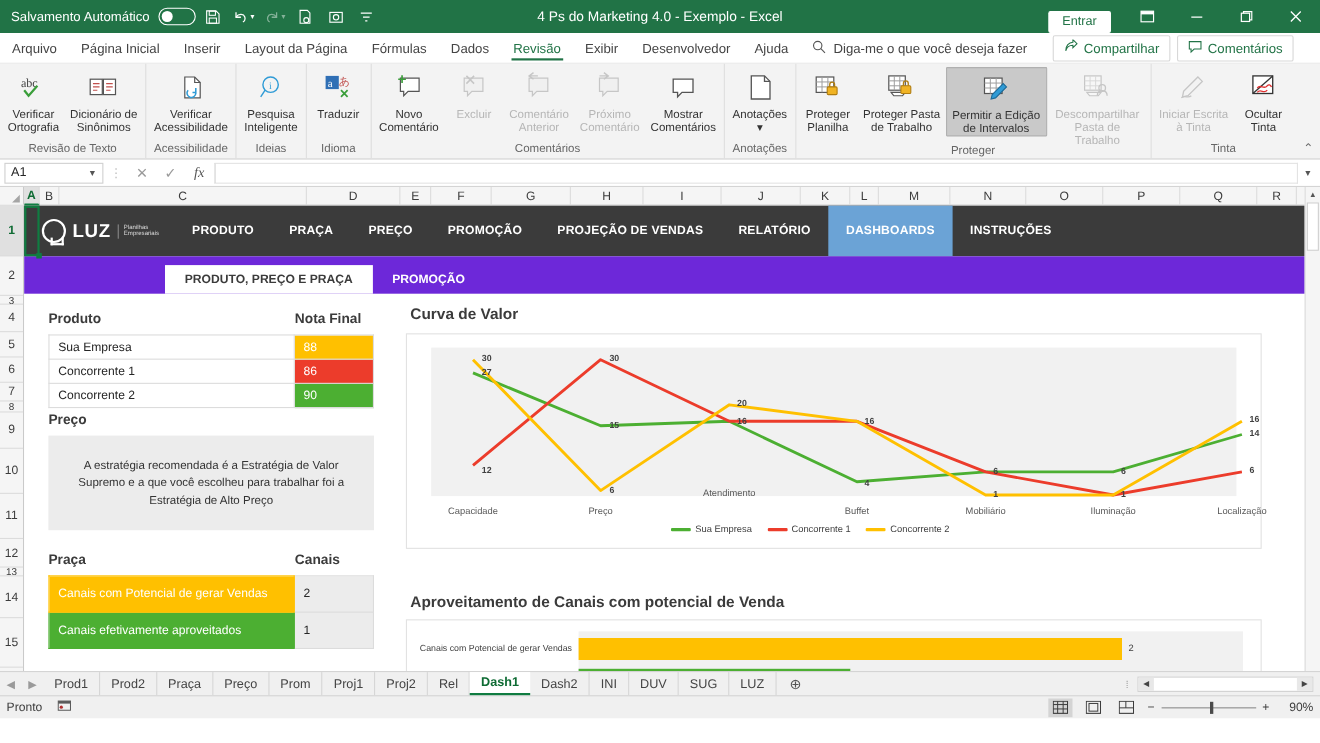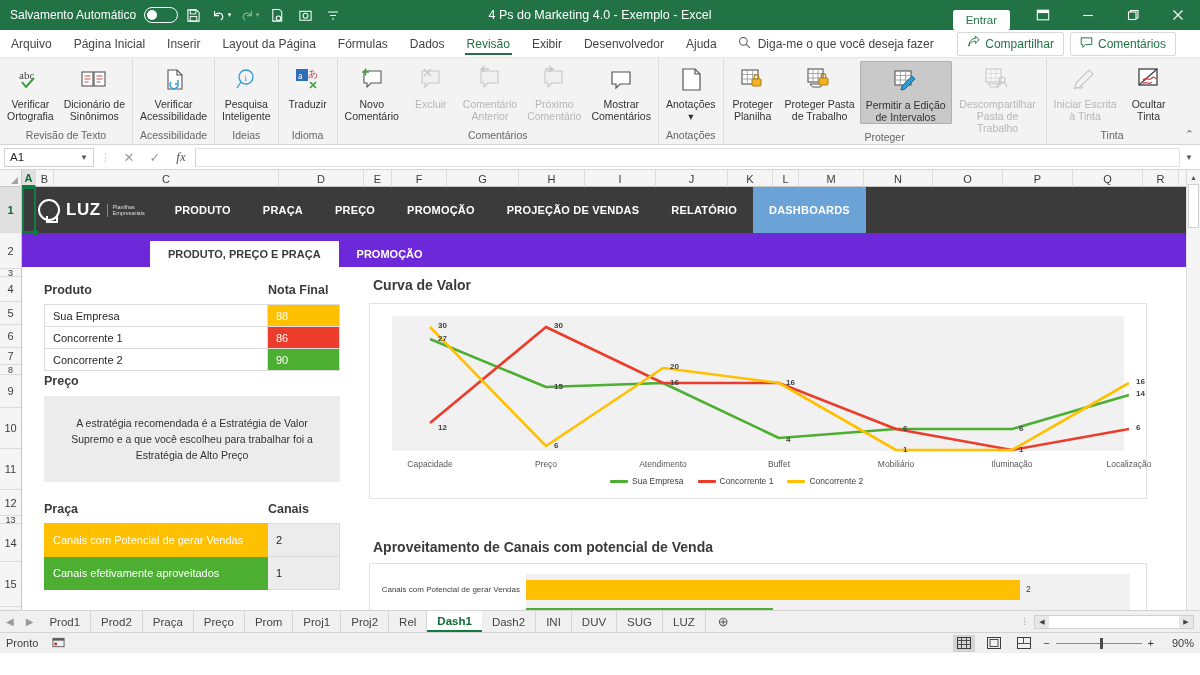--- a/index.html
+++ b/index.html
@@ -655,20 +655,21 @@
           <span class="logo-sub">Planilhas
 Empresariais</span>
         </div>
         <div class="navitem">PRODUTO</div>
         <div class="navitem">PRAÇA</div>
         <div class="navitem">PREÇO</div>
         <div class="navitem">PROMOÇÃO</div>
         <div class="navitem">PROJEÇÃO DE VENDAS</div>
         <div class="navitem">RELATÓRIO</div>
         <div class="navitem active">DASHBOARDS</div>
+        <div class="navitem">INSTRUÇÕES</div>
       </div>
 
       <div class="subbar">
         <div style="width:128px"></div>
         <div class="subtab active">PRODUTO, PREÇO E PRAÇA</div>
         <div class="subtab">PROMOÇÃO</div>
       </div>
 
       <div class="panel-area">
 
@@ -746,21 +747,21 @@
             <div class="dlabel" style="left:533px;top:120px">6</div>
             <div class="dlabel" style="left:533px;top:141px">1</div>
             <div class="dlabel" style="left:649px;top:120px">6</div>
             <div class="dlabel" style="left:649px;top:141px">1</div>
             <div class="dlabel" style="left:766px;top:73px">16</div>
             <div class="dlabel" style="left:766px;top:85px">14</div>
             <div class="dlabel" style="left:766px;top:119px">6</div>
 
             <div class="axis-lbl" style="left:10px;top:155px;width:100px">Capacidade</div>
             <div class="axis-lbl" style="left:126px;top:155px;width:100px">Preço</div>
-            <div class="axis-lbl" style="left:243px;top:155px;width:100px">Atendimento</div>
+            <div class="axis-lbl" style="left:243px;top:139px;width:100px">Atendimento</div>
             <div class="axis-lbl" style="left:359px;top:155px;width:100px">Buffet</div>
             <div class="axis-lbl" style="left:476px;top:155px;width:100px">Mobiliário</div>
             <div class="axis-lbl" style="left:592px;top:155px;width:100px">Iluminação</div>
             <div class="axis-lbl" style="left:709px;top:155px;width:100px">Localização</div>
 
             <div class="legend" style="left:240px;top:172px">
               <span class="li">
                 <span class="swatch" style="background:#4caf32"></span>
                 <span>Sua Empresa</span>
               </span>

